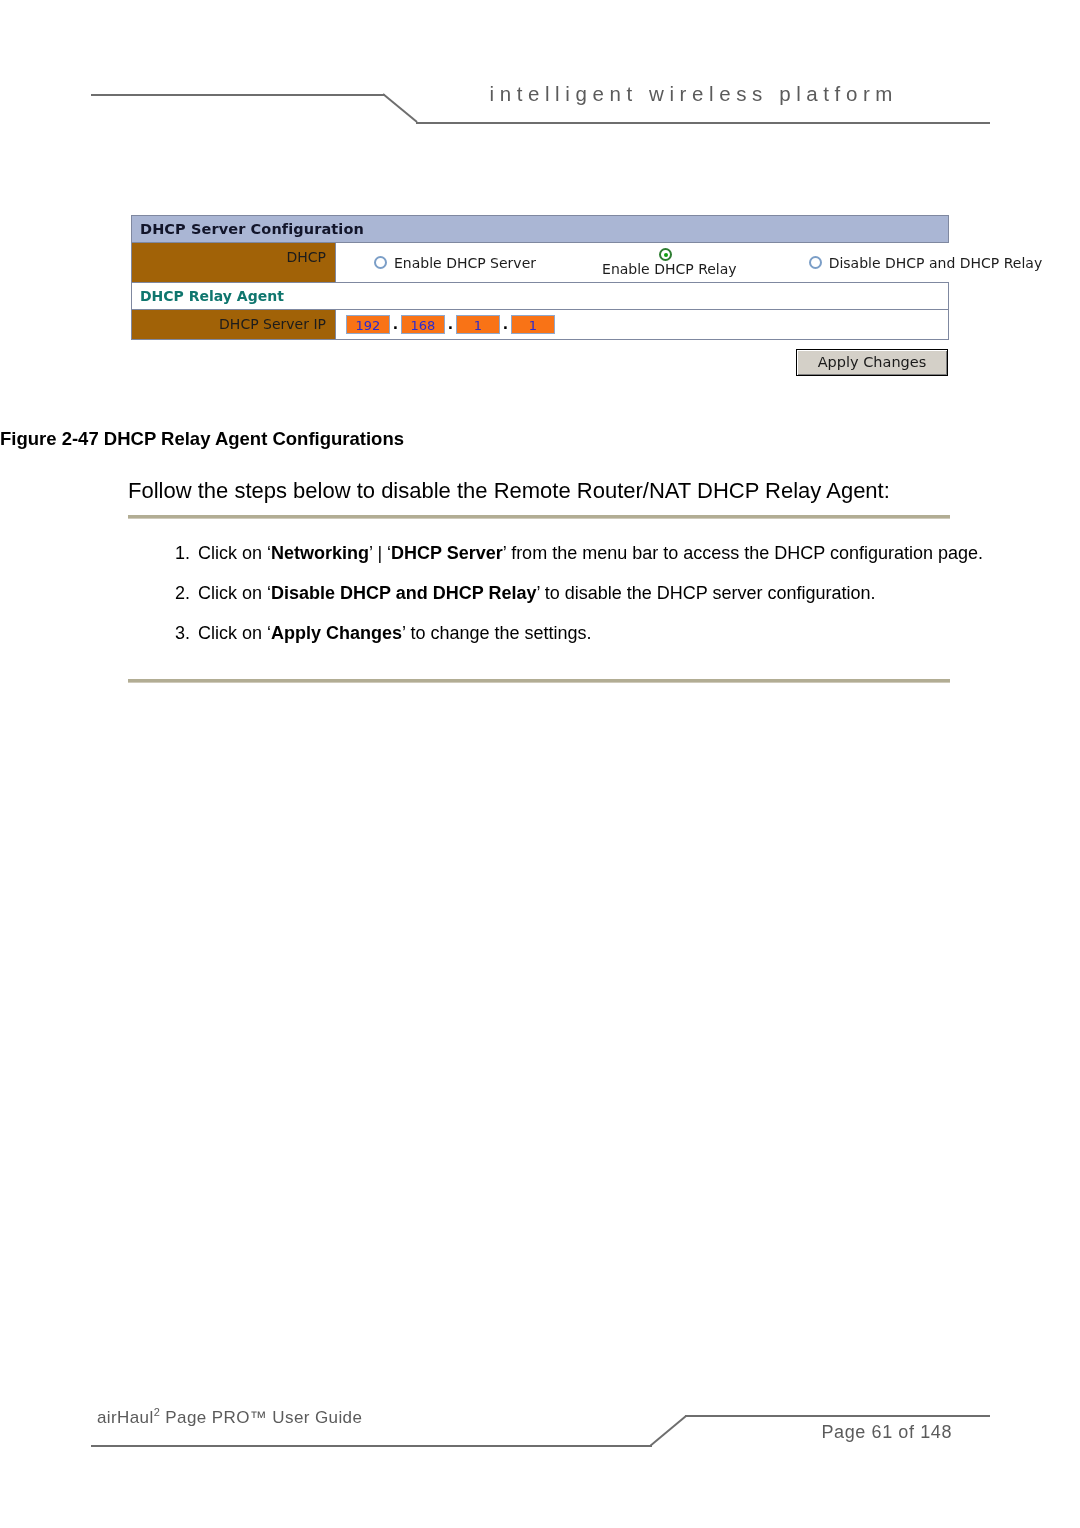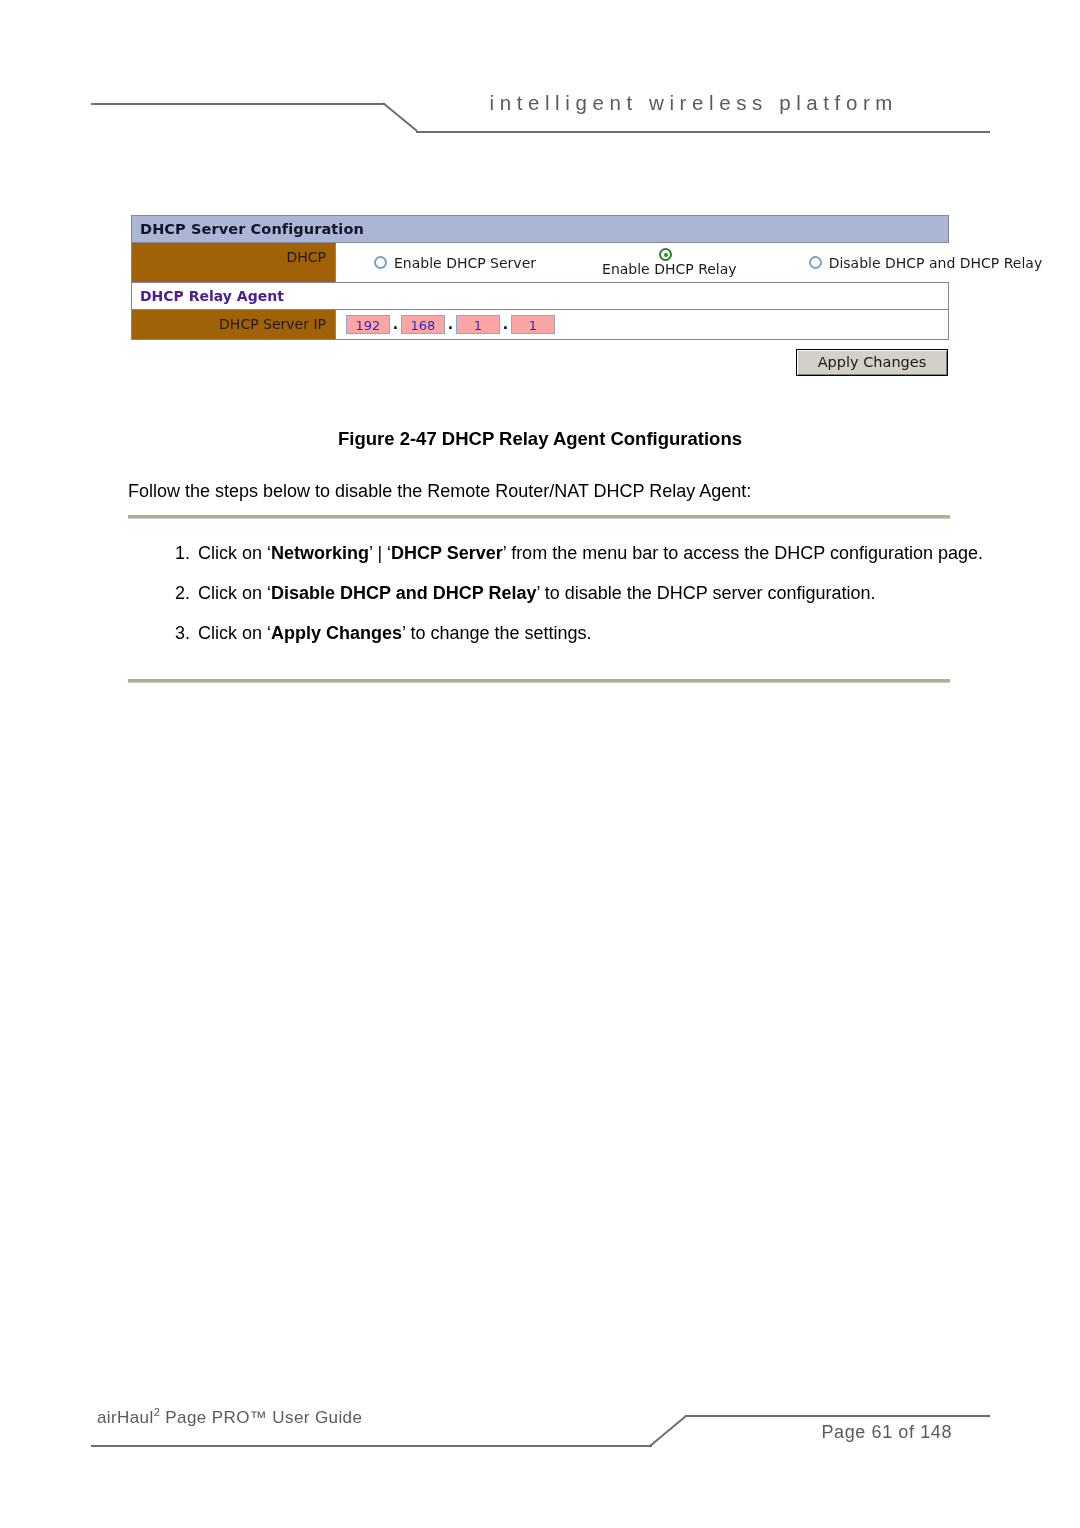--- a/index.html
+++ b/index.html
@@ -13,21 +13,21 @@
     position: relative;
     font-family: "Liberation Sans", sans-serif;
     color: #000000;
     overflow: hidden;
   }
 
   
   .page-header {
     position: absolute;
     left: 0;
-    top: 89px;
+    top: 80px;
     width: 988px;
     height: 46px;
   }
   .hdr-rule-left {
     position: absolute;
     left: 91px;
     top: 14px;
     width: 294px;
     height: 0;
     border-top: 2px solid #6e6e6e;
@@ -126,21 +126,21 @@
     font-size: 14.5px;
     font-weight: bold;
     color: #12152a;
     letter-spacing: .1px;
   }
   .cfg-subbar {
     background: #ffffff;
     padding: 5px 0 5px 8px;
     font-size: 14px;
     font-weight: bold;
-    color: #4c1d95;
+    color: #0f766e;
   }
   .cfg-label {
     width: 204px;
     min-width: 204px;
     text-align: right;
     padding: 6px 9px 6px 0;
     font-size: 14px;
     color: #1c1c1c;
     border-right: 1px solid #7f88a0;
     background: #a16207;
@@ -199,21 +199,21 @@
 
   
   .ip-row {
     display: flex;
     align-items: center;
   }
   .ip-box {
     width: 44px;
     height: 19px;
     border: 1px solid #8fa8cc;
-    background: #fca5a5;
+    background: #f97316;
     color: #2a2ad0;
     font-size: 13px;
     font-family: "DejaVu Sans", sans-serif;
     text-align: center;
     line-height: 19px;
     box-sizing: border-box;
   }
   .ip-dot {
     width: 11px;
     text-align: center;
@@ -246,34 +246,34 @@
     cursor: pointer;
     box-sizing: border-box;
   }
 
   
   .fig-caption {
     position: absolute;
     left: 0;
     top: 428px;
     width: 1080px;
-    text-align: center;
+    text-align: left;
     font-size: 18.5px;
     font-weight: bold;
     color: #000000;
     font-family: "Liberation Sans", sans-serif;
   }
 
   
   .intro-para {
     position: absolute;
     left: 128px;
     top: 478px;
     width: 830px;
-    font-size: 18px;
+    font-size: 22px;
     line-height: 26px;
     color: #000000;
   }
 
   .rule-tan {
     position: absolute;
     left: 128px;
     width: 822px;
     height: 3px;
     background: #b2ad94;

